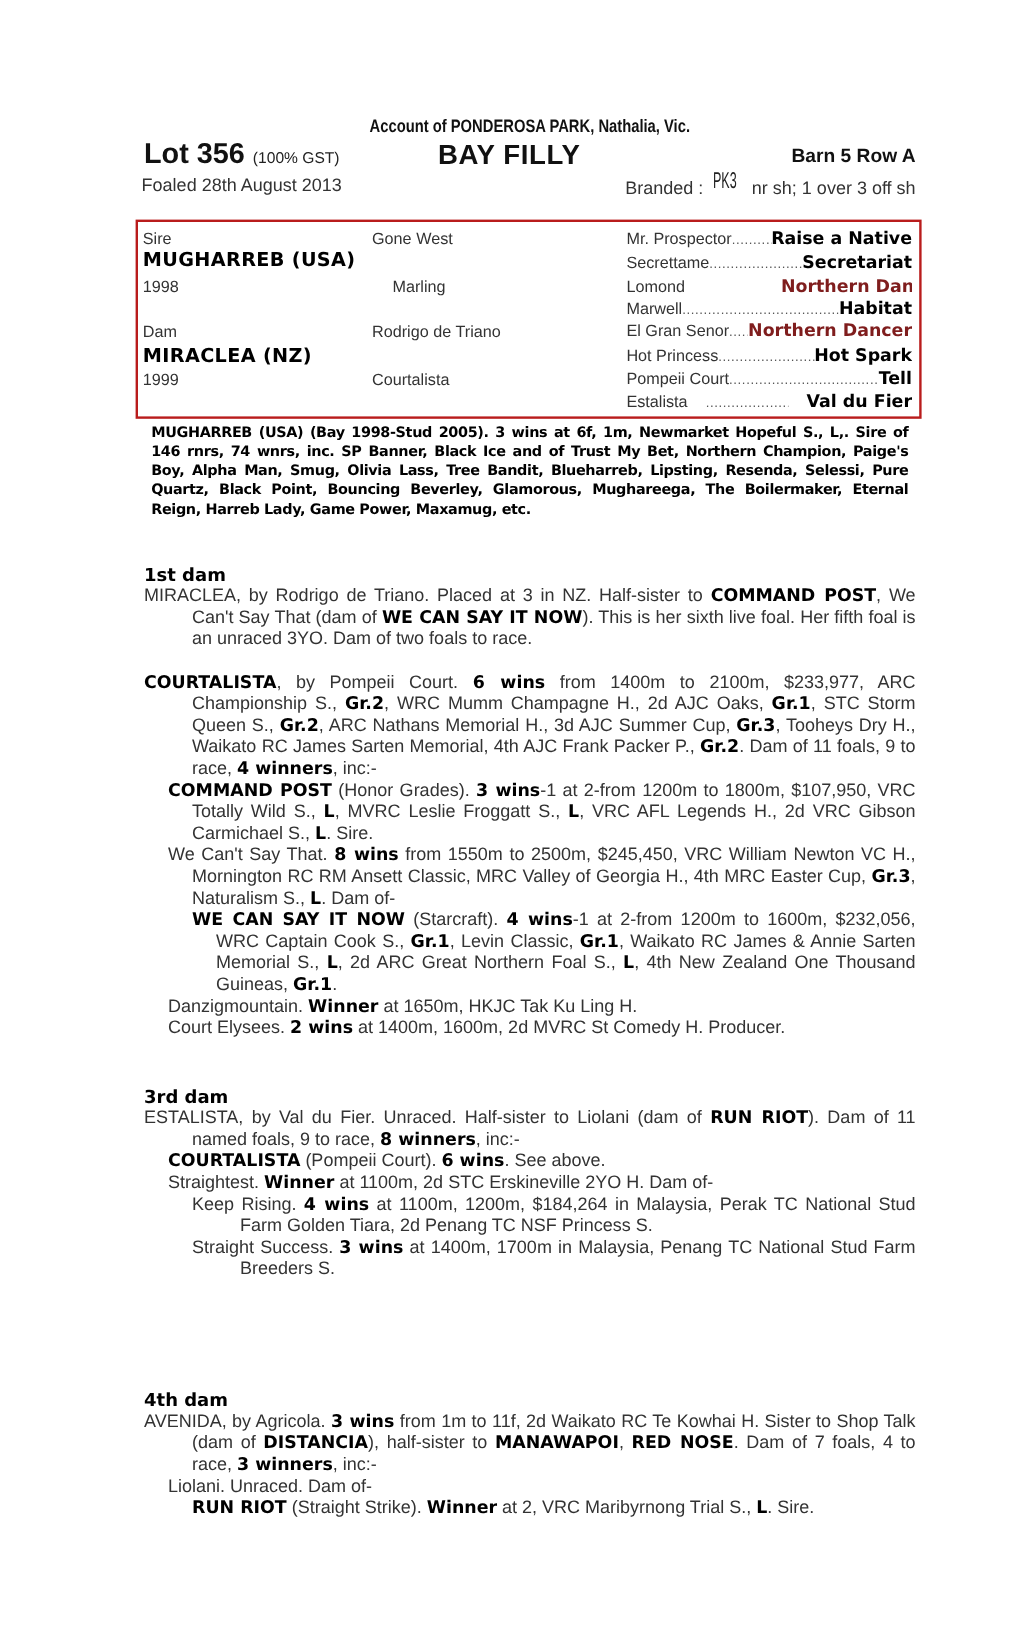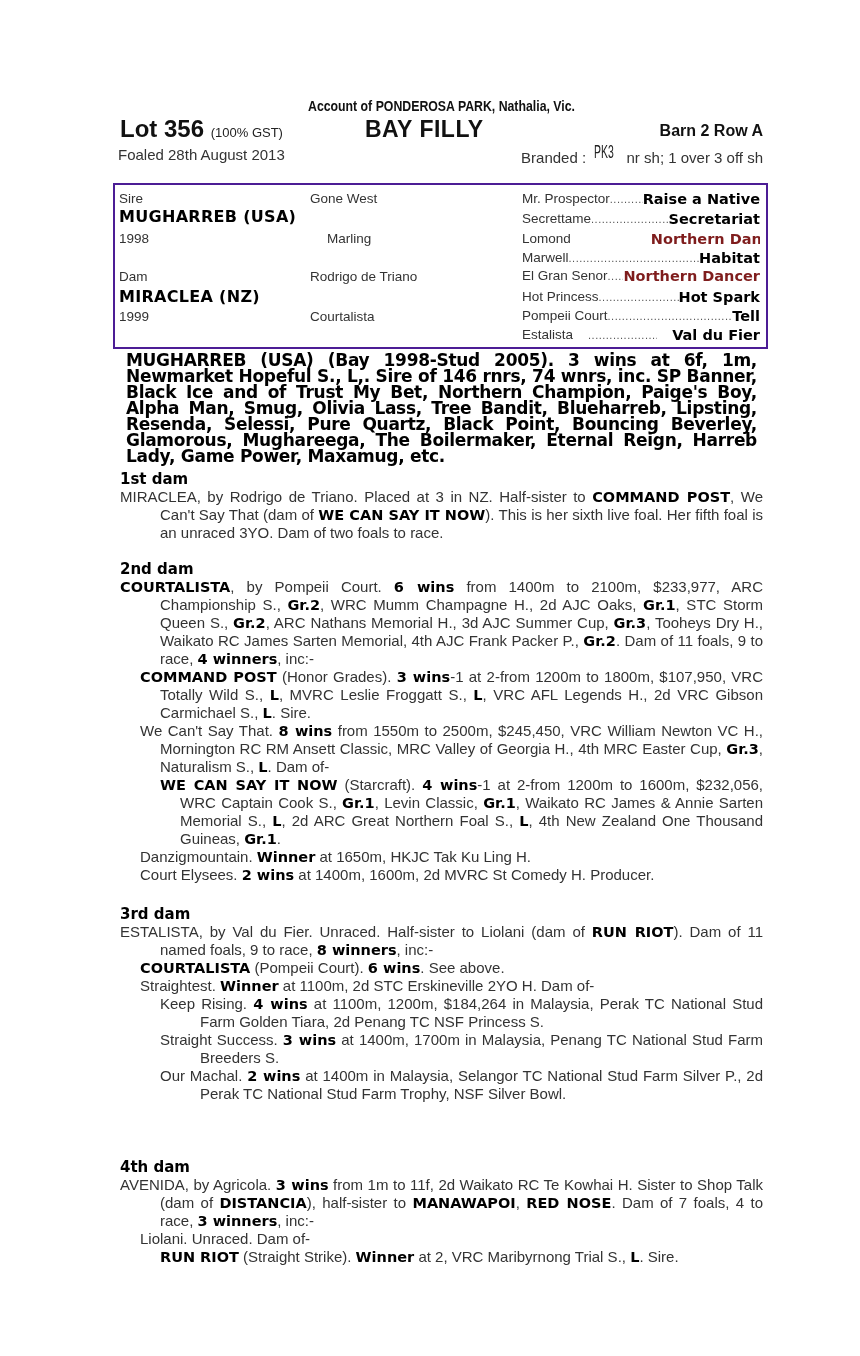--- a/index.html
+++ b/index.html
@@ -9,50 +9,50 @@
   .lotrow { position: relative; height: 28px; }
   .lot { position: absolute; left: 0; top: 0; font-weight: bold; font-size: 24px; line-height: 28px; }
   .gst { font-weight: normal; font-size: 13px; color: #222; }
   .sex { position: absolute; left: 245px; top: 0; font-weight: bold; font-size: 23px; line-height: 28px; letter-spacing: 0.5px; }
   .barn { position: absolute; right: 0; top: 4px; font-weight: bold; font-size: 16px; line-height: 24px; }
   .foalrow { position: relative; height: 26px; font-size: 15px; color: #333; }
   .foaled { position: absolute; left: -2px; top: 3px; }
   .branded { position: absolute; right: 0; top: 3px; }
   .brandmark { display: inline-block; font-family: "Liberation Sans Narrow", "Liberation Sans", sans-serif; font-size: 19px; transform: scaleX(0.55); transform-origin: center; margin: 0 -4px; position: relative; top: -5px; color: #222; }
 
-  .pedbox { position: absolute; left: 113px; top: 183px; width: 651px; height: 162px; border: 2px solid #4c1d95; text-align: right; }
+  .pedbox { position: absolute; left: 113px; top: 183px; width: 651px; height: 162px; border: 2px solid #b91c1c; text-align: right; }
   .ped-l { position: absolute; font-size: 13.5px; color: #333; line-height: 16px; }
   .ped-b { position: absolute; font-size: 16px; font-weight: bold; letter-spacing: 0.3px; color: #000; line-height: 18px; font-family: "DejaVu Sans", sans-serif; }
   .gg { position: absolute; left: 367px; width: 278px; font-size: 13.5px; color: #333; line-height: 16px; display: flex; white-space: nowrap; overflow: hidden; }
   .gg .a { flex: 0 0 auto; margin-left: 40px; }
   .gg .dots { flex: 1 1 auto; overflow: hidden; letter-spacing: 0.5px; color: #555; }
   .gg .dots::after { content: "........................................................................................................................"; font-size: 11px; }
   .gg .b { flex: 0 0 auto; }
   .gg .b.bold { font-weight: bold; color: #7f1d1d; font-size: 14.5px; font-family: "DejaVu Sans", sans-serif; }
 
-  .sirebio { position: absolute; left: 126px; top: 352px; width: 631px; font-family: "DejaVu Sans", sans-serif; font-weight: bold; font-size: 17px; line-height: 16px; text-align: justify; letter-spacing: -0.3px; color: #000; }
+  .sirebio { position: absolute; left: 126px; top: 352px; width: 631px; font-family: "DejaVu Sans", sans-serif; font-weight: bold; font-size: 12px; line-height: 16px; text-align: justify; letter-spacing: -0.3px; color: #000; }
 
   .sect { position: absolute; left: 120px; width: 643px; }
   .sect h3 { margin: 0; font-family: "DejaVu Sans", sans-serif; font-weight: bold; font-size: 15px; line-height: 18px; color: #000; }
   .p { font-size: 15px; line-height: 18px; color: #333; text-align: justify; text-indent: 0; }
   .b { font-weight: bold; color: #000; font-family: "DejaVu Sans", sans-serif; font-size: 14.5px; }
   .hang0 { padding-left: 40px; text-indent: -40px; }
   .hang1b { padding-left: 40px; text-indent: -20px; }
   .hang2b { padding-left: 60px; text-indent: -20px; }
   .hang3b { padding-left: 80px; text-indent: -40px; }
 </style>
 </head>
 <body>
 
 <div class="page">
   <div class="account">Account of PONDEROSA PARK, Nathalia, Vic.</div>
   <div class="lotrow">
     <span class="lot"><span>Lot 356</span> <span class="gst">(100% GST)</span></span>
     <span class="sex">BAY FILLY</span>
-    <span class="barn">Barn 2 Row A</span>
+    <span class="barn">Barn 5 Row A</span>
   </div>
   <div class="foalrow">
     <span class="foaled">Foaled 28th August 2013</span>
     <span class="branded"><span>Branded :</span> <span class="brandmark">PK3</span> &nbsp;<span>nr sh; 1 over 3 off sh</span></span>
   </div>
 </div>
 
 <div class="pedbox">
   <span class="ped-l" style="left:4px; top:6px;">Sire</span>
   <span class="ped-b" style="left:4px; top:23px;">MUGHARREB (USA)</span>
@@ -109,37 +109,35 @@
 </div>
 
 <div class="sirebio">MUGHARREB (USA) (Bay 1998-Stud 2005). 3 wins at 6f, 1m, Newmarket Hopeful S., L,. Sire of 146 rnrs, 74 wnrs, inc. SP Banner, Black Ice and of Trust My Bet, Northern Champion, Paige's Boy, Alpha Man, Smug, Olivia Lass, Tree Bandit, Blueharreb, Lipsting, Resenda, Selessi, Pure Quartz, Black Point, Bouncing Beverley, Glamorous, Mughareega, The Boilermaker, Eternal Reign, Harreb Lady, Game Power, Maxamug, etc.</div>
 
 <div class="sect" style="top:470px;">
   <h3>1st dam</h3>
   <div class="p hang0"><span>MIRACLEA, by Rodrigo de Triano. Placed at 3 in NZ. Half-sister to </span><span class="b">COMMAND POST</span><span>, We Can't Say That (dam of </span><span class="b">WE CAN SAY IT NOW</span><span>). This is her sixth live foal. Her fifth foal is an unraced 3YO. Dam of two foals to race.</span></div>
 </div>
 
 <div class="sect" style="top:560px;">
-  <h3>2nd dam</h3>
   <div class="p hang0"><span class="b">COURTALISTA</span><span>, by Pompeii Court. </span><span class="b">6 wins</span><span> from 1400m to 2100m, $233,977, ARC Championship S., </span><span class="b">Gr.2</span><span>, WRC Mumm Champagne H., 2d AJC Oaks, </span><span class="b">Gr.1</span><span>, STC Storm Queen S., </span><span class="b">Gr.2</span><span>, ARC Nathans Memorial H., 3d AJC Summer Cup, </span><span class="b">Gr.3</span><span>, Tooheys Dry H., Waikato RC James Sarten Memorial, 4th AJC Frank Packer P., </span><span class="b">Gr.2</span><span>. Dam of 11 foals, 9 to race, </span><span class="b">4 winners</span><span>, inc:-</span></div>
   <div class="p hang1b"><span class="b">COMMAND POST</span><span> (Honor Grades). </span><span class="b">3 wins</span><span>-1 at 2-from 1200m to 1800m, $107,950, VRC Totally Wild S., </span><span class="b">L</span><span>, MVRC Leslie Froggatt S., </span><span class="b">L</span><span>, VRC AFL Legends H., 2d VRC Gibson Carmichael S., </span><span class="b">L</span><span>. Sire.</span></div>
   <div class="p hang1b"><span>We Can't Say That. </span><span class="b">8 wins</span><span> from 1550m to 2500m, $245,450, VRC William Newton VC H., Mornington RC RM Ansett Classic, MRC Valley of Georgia H., 4th MRC Easter Cup, </span><span class="b">Gr.3</span><span>, Naturalism S., </span><span class="b">L</span><span>. Dam of-</span></div>
   <div class="p hang2b"><span class="b">WE CAN SAY IT NOW</span><span> (Starcraft). </span><span class="b">4 wins</span><span>-1 at 2-from 1200m to 1600m, $232,056, WRC Captain Cook S., </span><span class="b">Gr.1</span><span>, Levin Classic, </span><span class="b">Gr.1</span><span>, Waikato RC James &amp; Annie Sarten Memorial S., </span><span class="b">L</span><span>, 2d ARC Great Northern Foal S., </span><span class="b">L</span><span>, 4th New Zealand One Thousand Guineas, </span><span class="b">Gr.1</span><span>.</span></div>
   <div class="p hang1b"><span>Danzigmountain. </span><span class="b">Winner</span><span> at 1650m, HKJC Tak Ku Ling H.</span></div>
   <div class="p hang1b"><span>Court Elysees. </span><span class="b">2 wins</span><span> at 1400m, 1600m, 2d MVRC St Comedy H. Producer.</span></div>
 </div>
 
 <div class="sect" style="top:905px;">
   <h3>3rd dam</h3>
   <div class="p hang0"><span>ESTALISTA, by Val du Fier. Unraced. Half-sister to Liolani (dam of </span><span class="b">RUN RIOT</span><span>). Dam of 11 named foals, 9 to race, </span><span class="b">8 winners</span><span>, inc:-</span></div>
   <div class="p hang1b"><span class="b">COURTALISTA</span><span> (Pompeii Court). </span><span class="b">6 wins</span><span>. See above.</span></div>
   <div class="p hang1b"><span>Straightest. </span><span class="b">Winner</span><span> at 1100m, 2d STC Erskineville 2YO H. Dam of-</span></div>
   <div class="p hang3b"><span>Keep Rising. </span><span class="b">4 wins</span><span> at 1100m, 1200m, $184,264 in Malaysia, Perak TC National Stud Farm Golden Tiara, 2d Penang TC NSF Princess S.</span></div>
   <div class="p hang3b"><span>Straight Success. </span><span class="b">3 wins</span><span> at 1400m, 1700m in Malaysia, Penang TC National Stud Farm Breeders S.</span></div>
-  <div class="p hang3b"><span>Our Machal. </span><span class="b">2 wins</span><span> at 1400m in Malaysia, Selangor TC National Stud Farm Silver P., 2d Perak TC National Stud Farm Trophy, NSF Silver Bowl.</span></div>
 </div>
 
 <div class="sect" style="top:1158px;">
   <h3>4th dam</h3>
   <div class="p hang0"><span>AVENIDA, by Agricola. </span><span class="b">3 wins</span><span> from 1m to 11f, 2d Waikato RC Te Kowhai H. Sister to Shop Talk (dam of </span><span class="b">DISTANCIA</span><span>), half-sister to </span><span class="b">MANAWAPOI</span><span>, </span><span class="b">RED NOSE</span><span>. Dam of 7 foals, 4 to race, </span><span class="b">3 winners</span><span>, inc:-</span></div>
   <div class="p hang1b"><span>Liolani. Unraced. Dam of-</span></div>
   <div class="p hang2b"><span class="b">RUN RIOT</span><span> (Straight Strike). </span><span class="b">Winner</span><span> at 2, VRC Maribyrnong Trial S., </span><span class="b">L</span><span>. Sire.</span></div>
 </div>
 
 </body></html>

